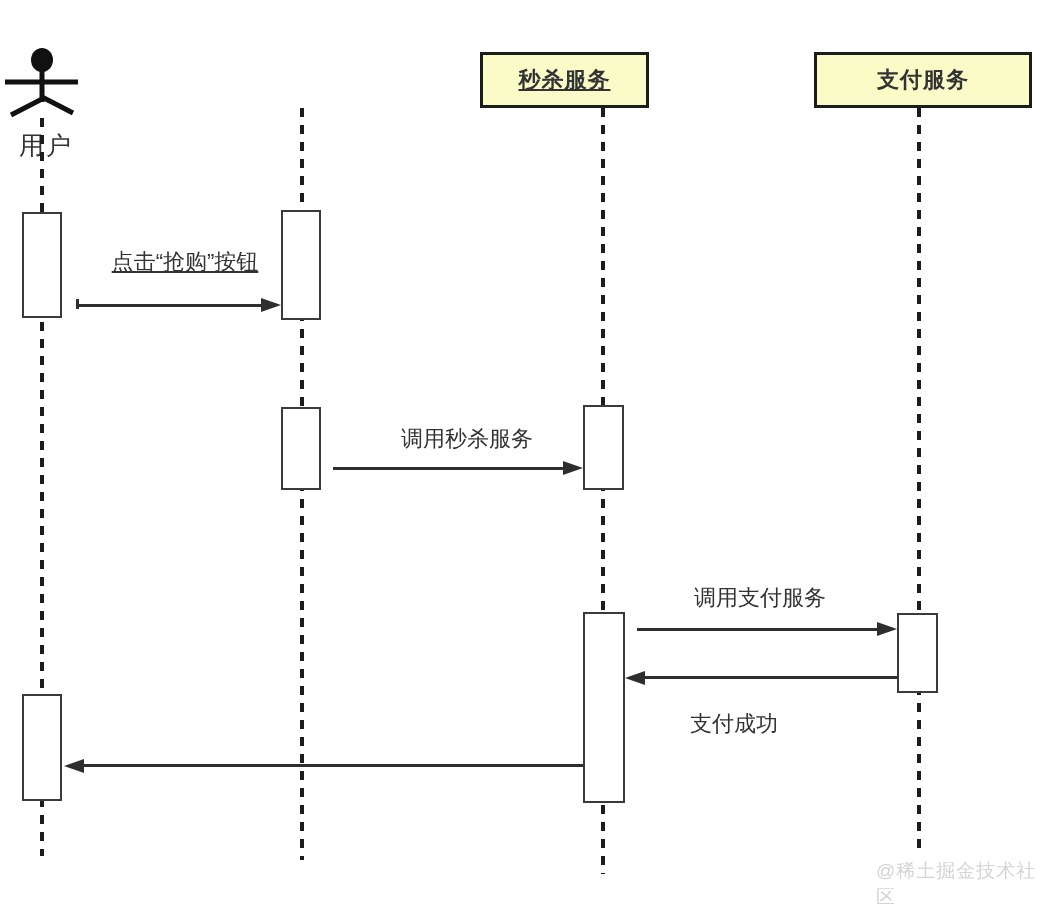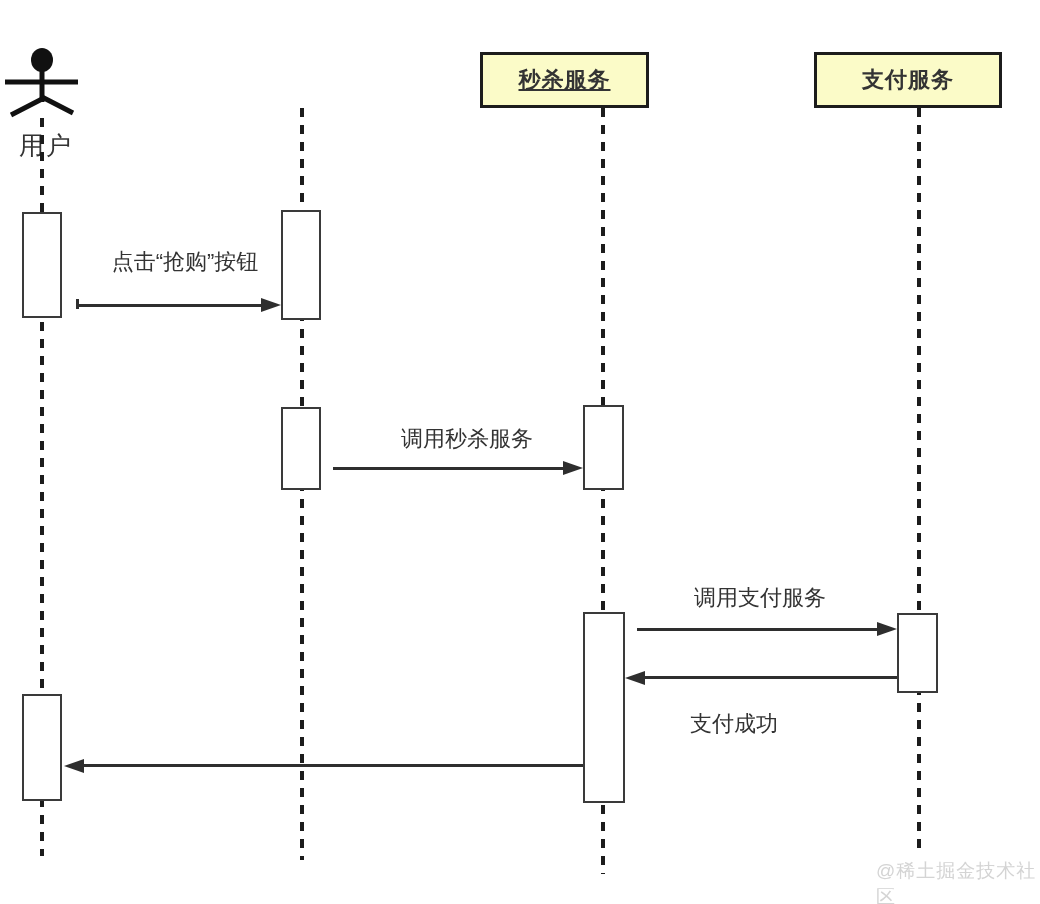--- a/index.html
+++ b/index.html
@@ -91,31 +91,31 @@
     <line x1="42" y1="52" x2="73" y2="68" stroke="#111" stroke-width="5"></line>
   </svg>
   <div class="actor-label">用户</div>
 
   <div class="lifeline" style="left:40px;top:118px;height:738px;"></div>
   <div class="lifeline" style="left:300px;top:108px;height:752px;"></div>
   <div class="lifeline" style="left:601px;top:108px;height:766px;"></div>
   <div class="lifeline" style="left:917px;top:108px;height:748px;"></div>
 
   <div class="header" style="left:480px;width:169px;text-decoration:underline;">秒杀服务</div>
-  <div class="header" style="left:814px;width:188px;">支付服务</div>
+  <div class="header" style="left:814px;width:218px;">支付服务</div>
 
   <div class="activation" style="left:22px;top:212px;width:40px;height:106px;"></div>
   <div class="activation" style="left:281px;top:210px;width:40px;height:110px;"></div>
   <div class="activation" style="left:281px;top:407px;width:40px;height:83px;"></div>
   <div class="activation" style="left:583px;top:405px;width:41px;height:85px;"></div>
   <div class="activation" style="left:583px;top:612px;width:42px;height:191px;"></div>
   <div class="activation" style="left:897px;top:613px;width:41px;height:80px;"></div>
   <div class="activation" style="left:22px;top:694px;width:40px;height:107px;"></div>
 
-  <div class="msg-label" style="left:80px;top:247px;width:210px;">点击“抢购”按钮</div>
+  <div class="msg-label" style="left:80px;top:247px;width:210px;text-decoration:underline;">点击“抢购”按钮</div>
   <div class="tick" style="left:76px;top:299px;"></div>
   <div class="msg-line" style="left:77px;top:304px;width:186px;"></div>
   <div class="arrowhead-right" style="left:261px;top:298px;"></div>
 
   <div class="msg-label" style="left:367px;top:424px;width:200px;">调用秒杀服务</div>
   <div class="msg-line" style="left:333px;top:467px;width:232px;"></div>
   <div class="arrowhead-right" style="left:563px;top:461px;"></div>
 
   <div class="msg-label" style="left:660px;top:583px;width:200px;">调用支付服务</div>
   <div class="msg-line" style="left:637px;top:628px;width:242px;"></div>

